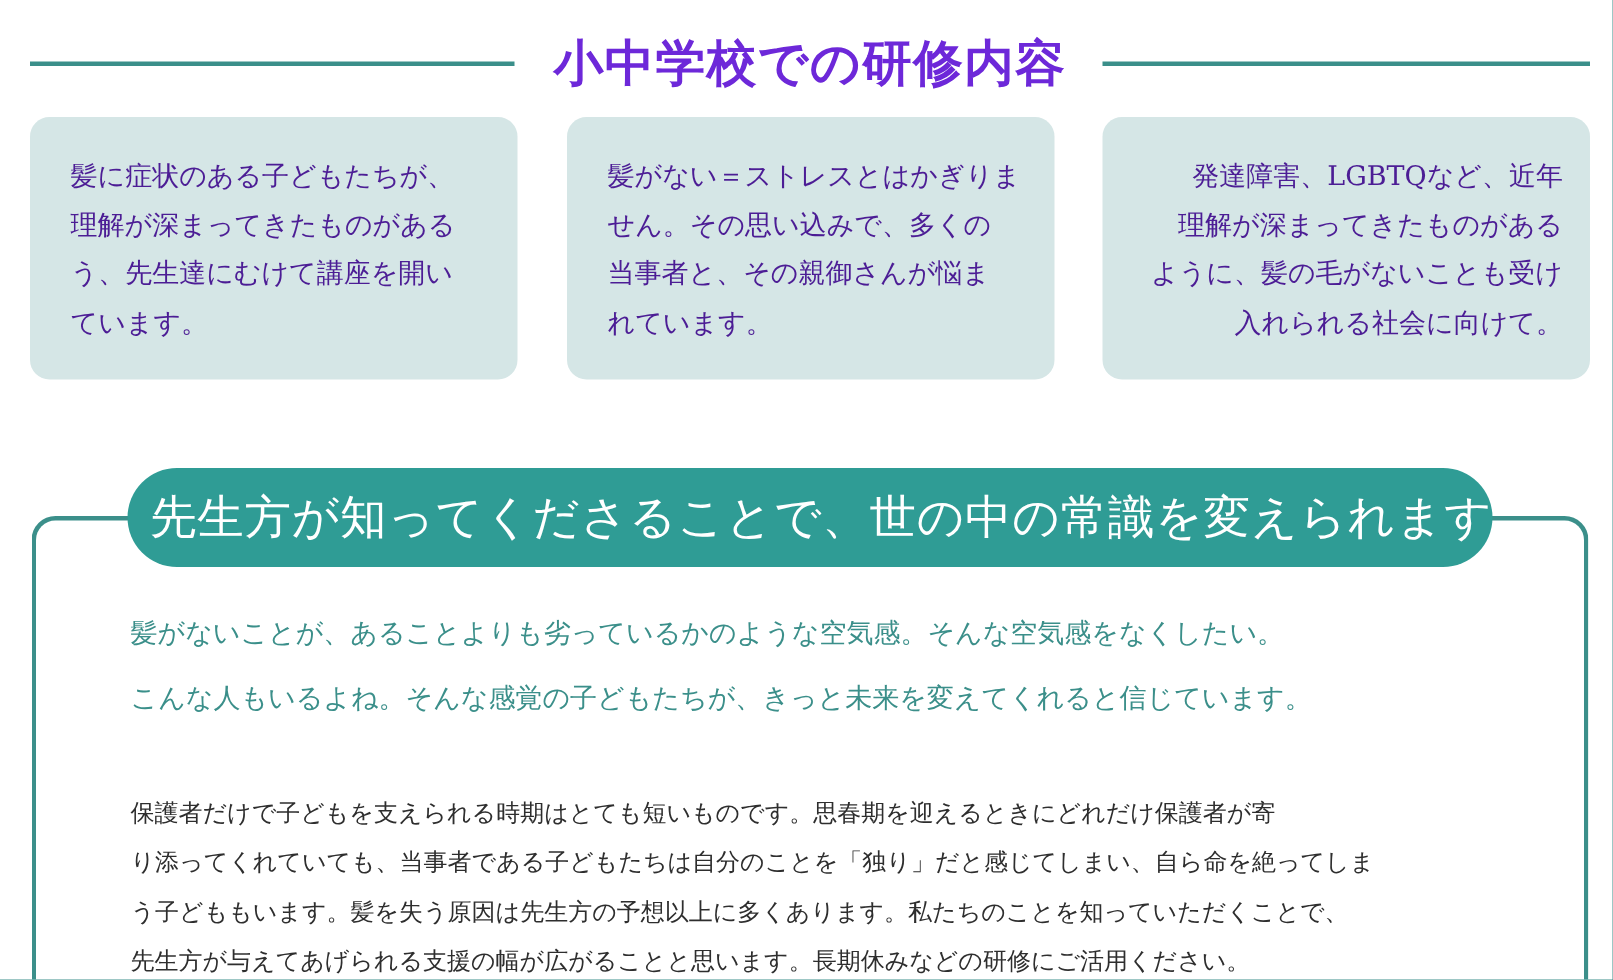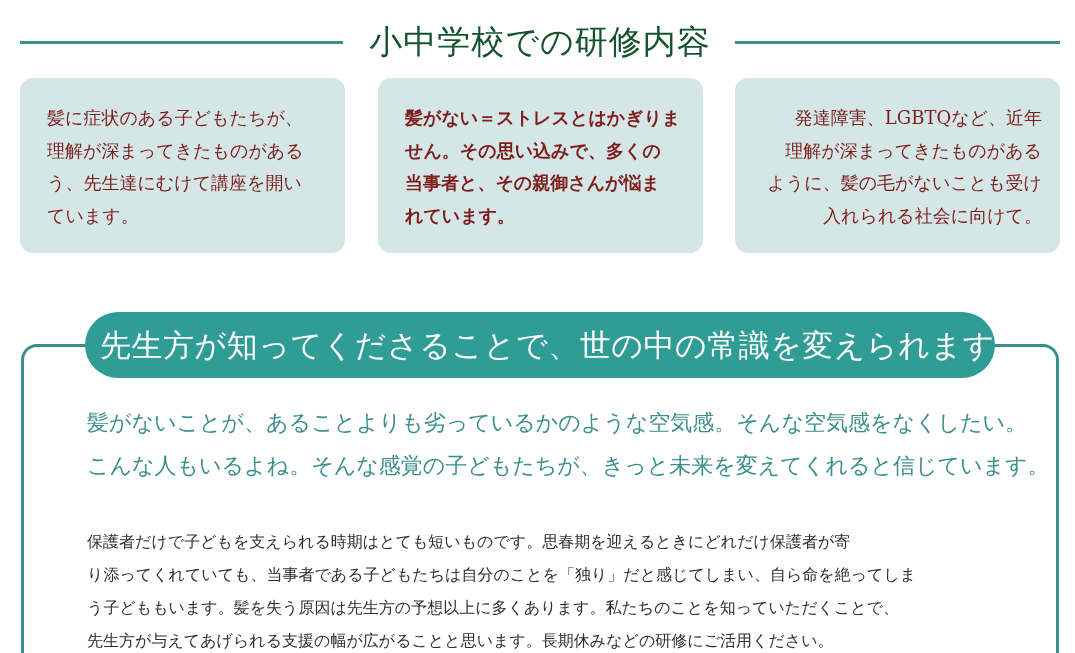--- a/index.html
+++ b/index.html
@@ -6,42 +6,42 @@
   body {
     width:1075px; height:653px; overflow:hidden; background:#ffffff; position:relative;
     font-family:"DejaVu Serif", "Liberation Serif", serif;
   }
   .title-row { position:absolute; left:0; top:18px; width:1075px; height:48px; }
   .title-line { position:absolute; top:23px; height:3px; background:#3b8f8a; }
   .title-line.left { left:20px; width:323px; }
   .title-line.right { left:735px; width:325px; }
   .title-text {
     position:absolute; left:355px; width:370px; top:0; text-align:center;
-    font-size:33px; line-height:48px; color:#14532d; letter-spacing:1px; white-space:nowrap;
+    font-size:33px; line-height:48px; color:#6d28d9; letter-spacing:1px; white-space:nowrap;font-weight:bold;
   }
   .card {
     position:absolute; top:78px; width:325px; height:175px; background:#d5e6e6;
     border-radius:13px; box-sizing:border-box; padding:24px 18px 0 27px;
-    font-size:18px; line-height:32.5px; color:#7f1d1d;
+    font-size:18px; line-height:32.5px; color:#4c1d95;
   }
   .card.c1 { left:20px; }
-  .card.c2 { left:378px;font-weight:bold; }
+  .card.c2 { left:378px; }
   .card.c3 { left:735px;text-align:right; }
   .frame {
     position:absolute; left:21px; top:344px; width:1038px; height:340px;
     border:3px solid #3b8f8a; border-bottom:none; border-radius:16px 16px 0 0; box-sizing:border-box;
   }
   .pill {
     position:absolute; left:85px; top:312px; width:910px; height:66px;
     background:#2f9c95; border-radius:33px; text-align:right;
     color:#ffffff; font-size:31px; line-height:66px; white-space:nowrap; letter-spacing:0.5px;
   }
   .lead {
     position:absolute; left:87px; top:401px; width:960px;
-    font-size:22px; line-height:43px; color:#3b8f8a; white-space:nowrap;
+    font-size:18px; line-height:43px; color:#3b8f8a; white-space:nowrap;
   }
   .body-text {
     position:absolute; left:87px; top:509px; width:920px;
     font-size:16px; line-height:33px; color:#2e2e2e; white-space:nowrap;margin-top:16px;
   }
   .line { display:block; }
 </style>
 </head>
 <body>
 

